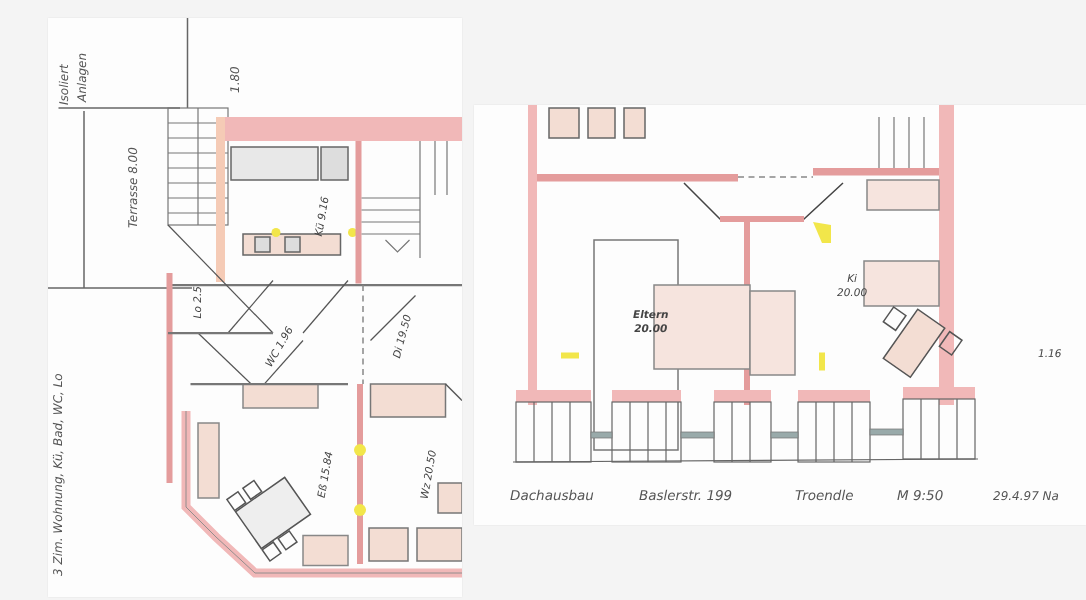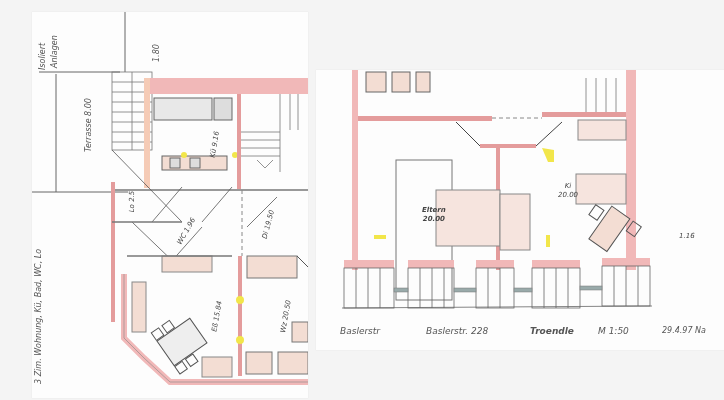--- a/index.html
+++ b/index.html
@@ -189,19 +189,19 @@
       <rect x="78" y="218" width="14" height="4"></rect>
       <rect x="138" y="218" width="22" height="4"></rect>
       <rect x="198" y="218" width="18" height="4"></rect>
       <rect x="264" y="216" width="22" height="4"></rect>
     </g>
     <rect x="230" y="165" width="4" height="12" fill="#f2e64a"></rect>
     <rect x="58" y="165" width="12" height="4" fill="#f2e64a"></rect>
   </svg>
   <div class="room" style="left:106px;top:136px;font-weight:bold;"><span>Eltern</span><br><span>20.00</span></div>
   <div class="room" style="left:242px;top:112px;"><span>Ki</span><br><span>20.00</span></div>
-  <div class="room" style="left:363px;top:162px;">1.16</div>
-  <div class="caption" style="left:24px;top:256px;">Baslerstr</div>
-  <div class="caption" style="left:110px;top:256px;">Baslerstr. 228</div>
-  <div class="caption" style="left:214px;top:256px;font-weight:bold;">Troendle</div>
-  <div class="caption" style="left:282px;top:256px;">M 1:50</div>
+  <div class="room" style="left:376px;top:162px;">1.16</div>
+  <div class="caption" style="left:24px;top:256px;">Dachausbau</div>
+  <div class="caption" style="left:110px;top:256px;">Baslerstr. 199</div>
+  <div class="caption" style="left:214px;top:256px;">Troendle</div>
+  <div class="caption" style="left:282px;top:256px;">M 9:50</div>
   <div class="caption" style="left:346px;top:256px;font-size:8px;">29.4.97 Na</div>
 </div>
 
 </body></html>

